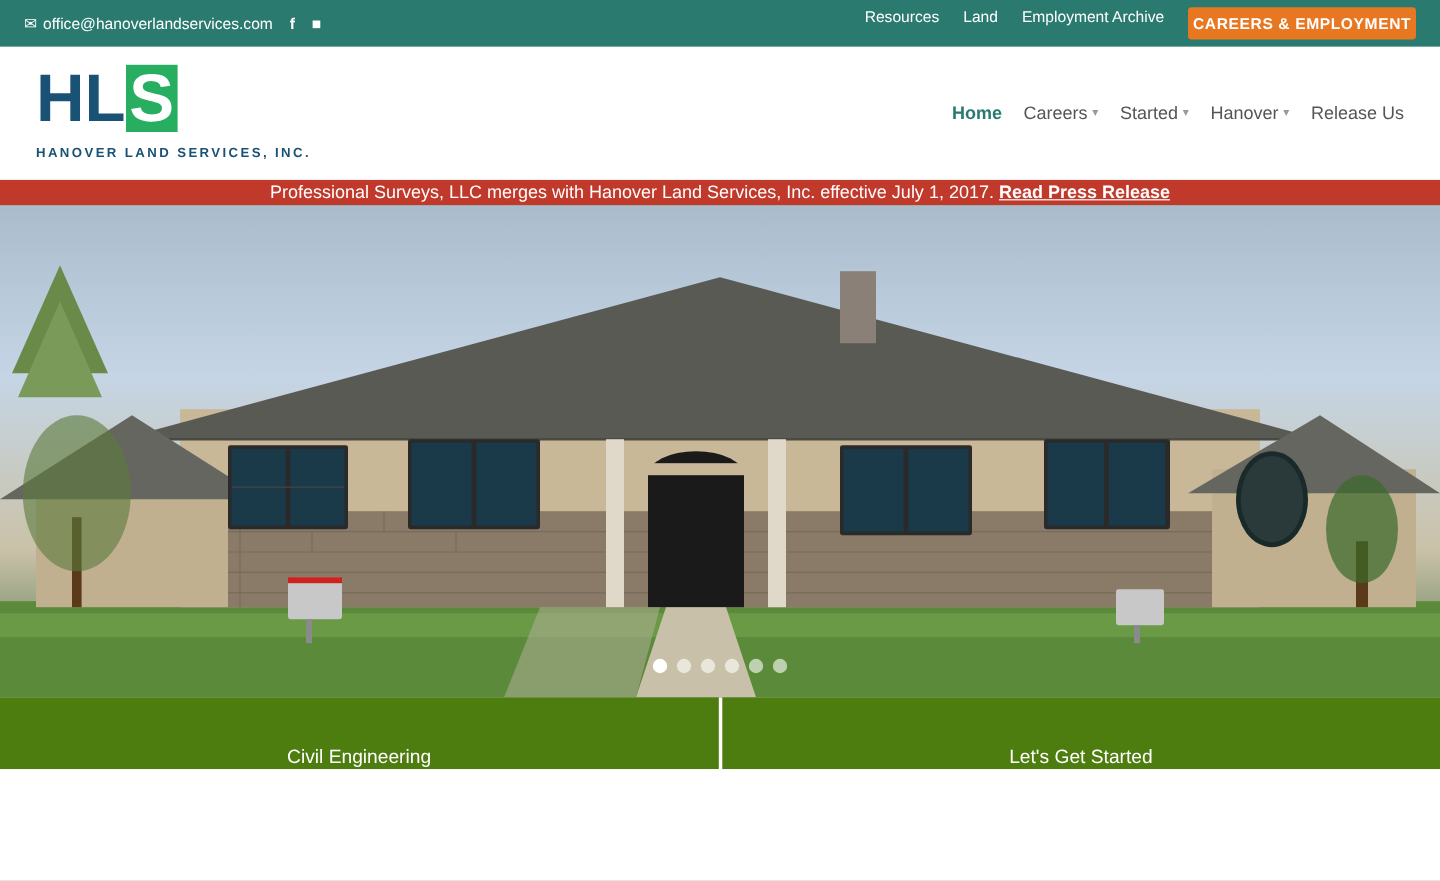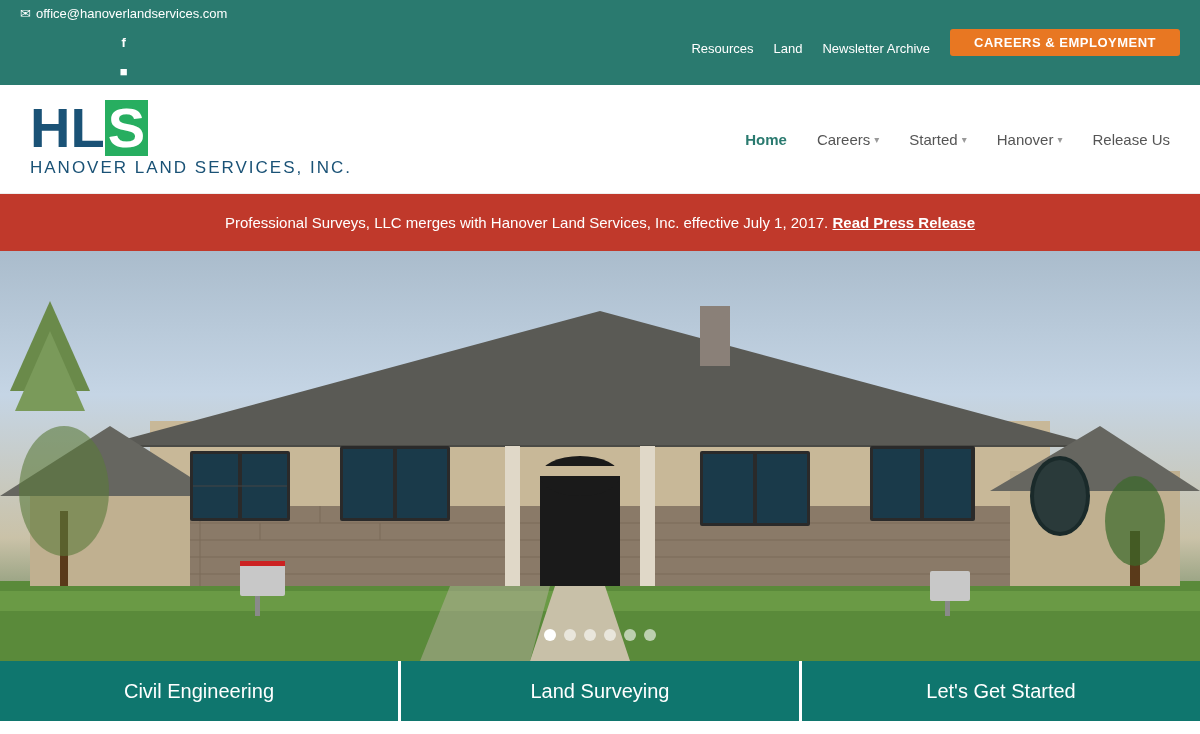--- a/index.html
+++ b/index.html
@@ -8,70 +8,70 @@
     
     .top-bar {
       background-color: #2a7a6f;
       color: white;
       display: flex;
       align-items: center;
       justify-content: space-between;
       padding: 6px 20px;
       font-size: 13px;
     }
-    .top-bar-left { display: flex; align-items: center; gap: 14px; flex-direction: column; }
+    .top-bar-left { display: flex; align-items: center; gap: 14px; }
     .top-bar-left a { color: white; text-decoration: none; font-size: 13px; }
-    .top-bar-right { display: flex; align-items: flex-end; gap: 20px; margin-left: 21px; }
+    .top-bar-right { display: flex; align-items: flex-start; gap: 20px; margin-left: 21px; }
     .top-bar-right a { color: white; text-decoration: none; font-size: 13px; }
     .careers-btn {
       background-color: #e87722;
       color: white !important;
-      padding: 6px 24px;
+      padding: 6px 4px;
       border-radius: 3px;
       font-weight: bold;
       font-size: 13px;
       text-transform: uppercase;
       letter-spacing: 0.5px;
     }
 
     
     .header {
       background: white;
       display: flex;
       align-items: center;
       justify-content: space-between;
       padding: 15px 30px;
       border-bottom: 1px solid #eee;
     }
     .logo-container { display: flex; flex-direction: column; }
     .logo-tagline {
-      font-size: 17px;
+      font-size: 11px;
       color: #1a5276;
       letter-spacing: 2px;
-      font-weight: normal;
-      margin-top: 2px;
-    }
-    .nav { display: flex; align-items: center; gap: 30px; }
+      font-weight: bold;
+      margin-top: 12px;
+    }
+    .nav { display: flex; align-items: center; gap: 18px; }
     .nav a {
       text-decoration: none;
       color: #555;
       font-size: 15px;
       display: flex;
       align-items: center;
       gap: 4px;
     }
     .nav a.active { color: #2a7a6f; font-weight: bold; }
     .nav-chevron { font-size: 10px; color: #999; }
 
     
     .announcement-bar {
       background-color: #c0392b;
       color: white;
       text-align: center;
-      padding: 20px 20px;
+      padding: 2px 20px;
       font-size: 15px;
       font-weight: 500;
     }
     .announcement-bar a { color: white; font-weight: bold; text-decoration: underline; }
 
     
     .hero {
       width: 100%;
       height: 410px;
       background: #7a8c6e;
@@ -97,26 +97,26 @@
     }
     .dot.active { background: white; }
 
     
     .bottom-cards {
       display: flex;
       height: 60px;
     }
     .card {
       flex: 1;
-      background: #0f766e;
+      background: #4d7c0f;
       color: white;
       display: flex;
-      align-items: center;
+      align-items: flex-end;
       justify-content: center;
-      font-size: 20px;
+      font-size: 16px;
       font-weight: 500;
       cursor: pointer;
       border-right: 3px solid white;
     }
     .card:last-child { border-right: none; }
 
     
     .hls-logo {
       display: flex;
       align-items: flex-end;
@@ -149,21 +149,21 @@
     <a href="#">
       <span style="font-weight:bold;">f</span>
     </a>
     <a href="#">
       <span>■</span>
     </a>
   </div>
   <div class="top-bar-right">
     <a href="#">Resources</a>
     <a href="#">Land</a>
-    <a href="#">Newsletter Archive</a>
+    <a href="#">Employment Archive</a>
     <a href="#" class="careers-btn">Careers &amp; Employment</a>
   </div>
 </div>
 
 <div class="header">
   <div class="logo-container">
     <div class="hls-logo">
       <span class="hls-h-l">H</span>
       <span class="hls-h-l">L</span>
       <span class="hls-s-box">S</span>
@@ -287,18 +287,15 @@
     <div class="dot"></div>
     <div class="dot"></div>
   </div>
 </div>
 
 <div class="bottom-cards">
   <div class="card">
     <span>Civil Engineering</span>
   </div>
   <div class="card">
-    <span>Land Surveying</span>
-  </div>
-  <div class="card">
     <span>Let's Get Started</span>
   </div>
 </div>
 
 </body></html>

